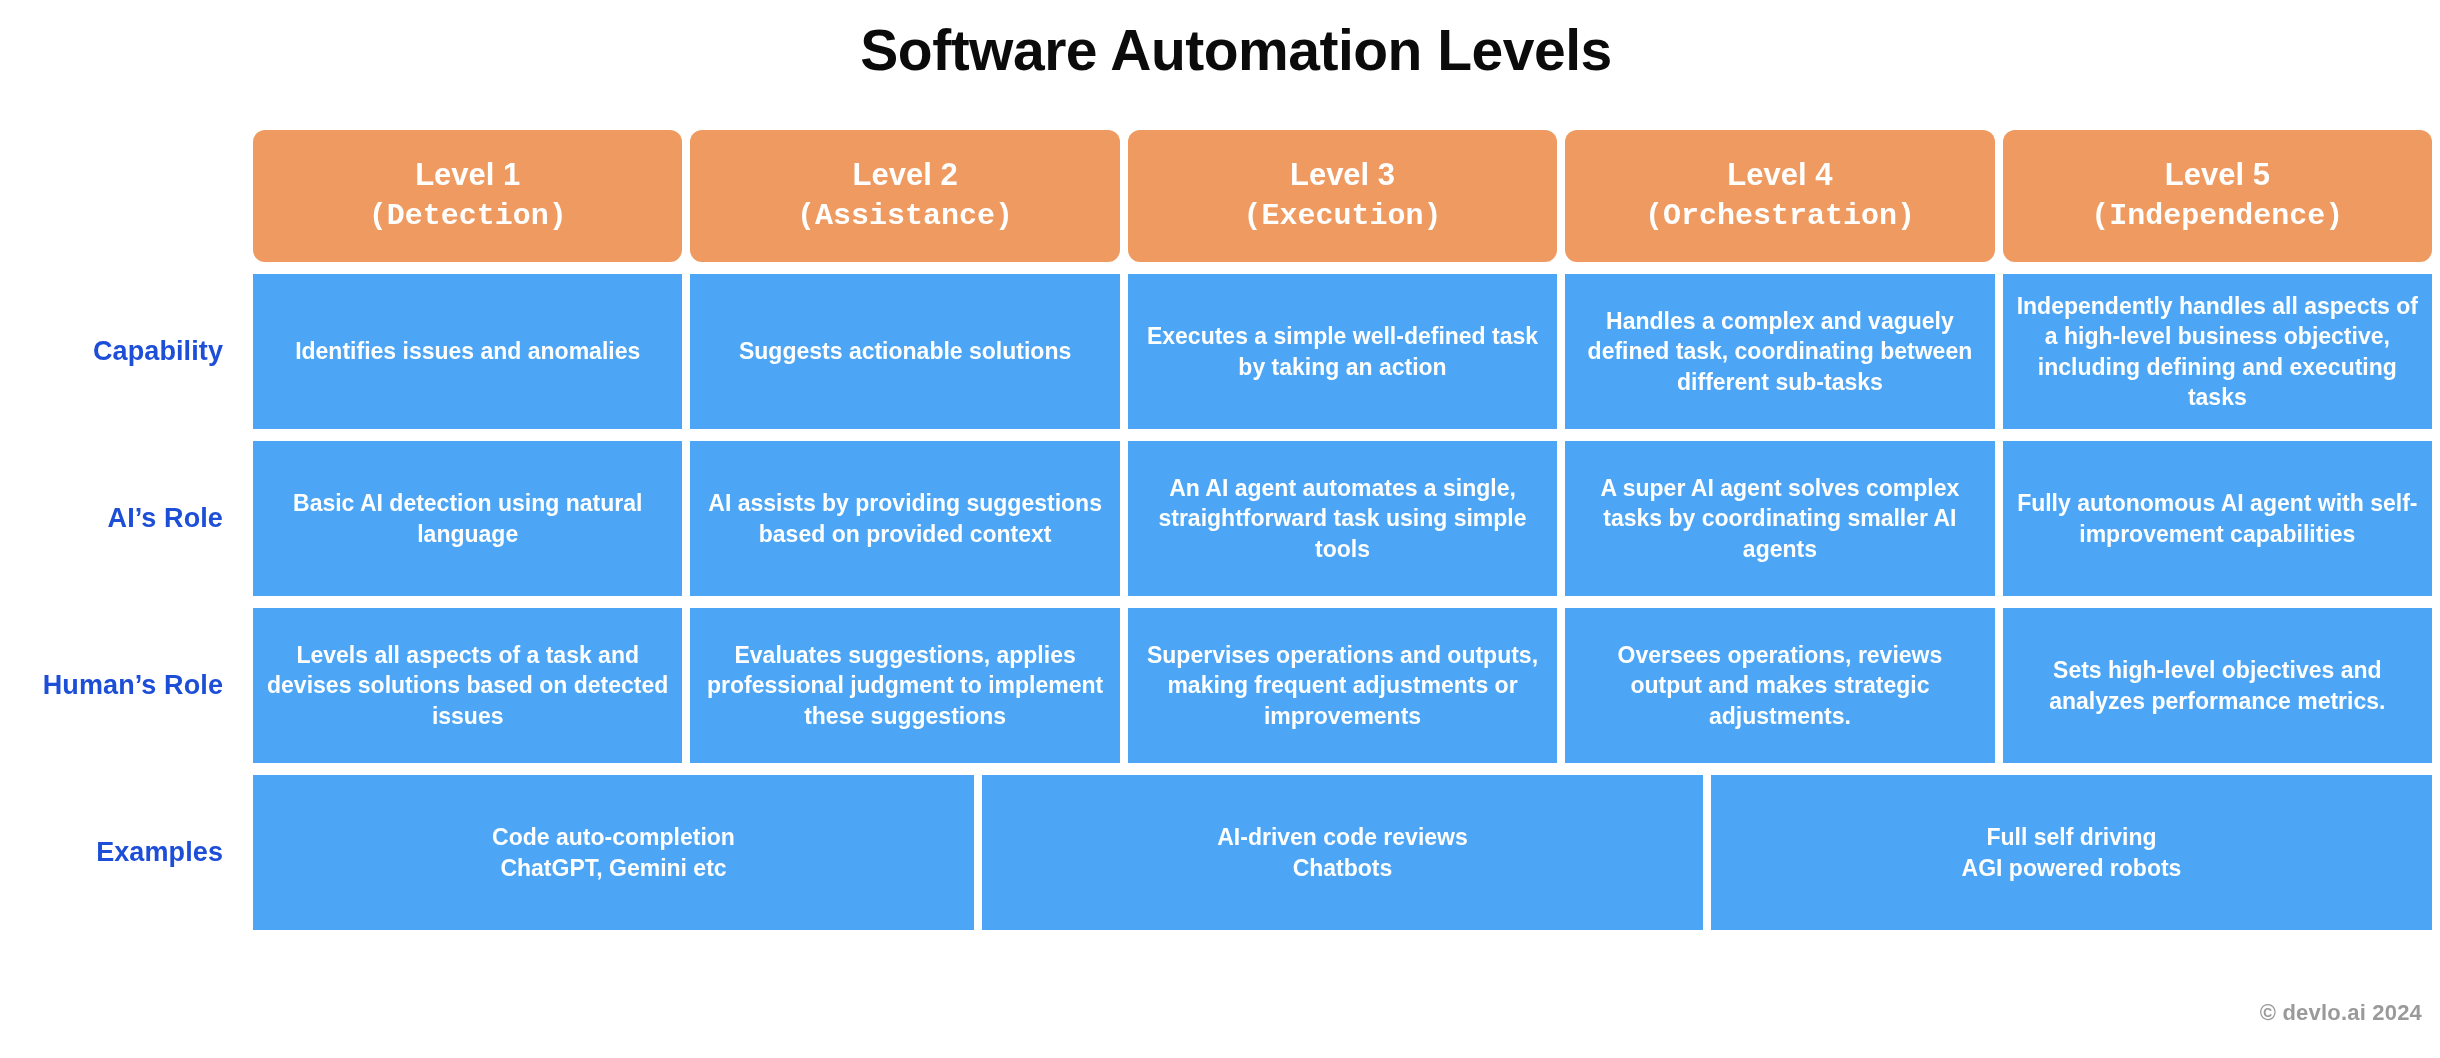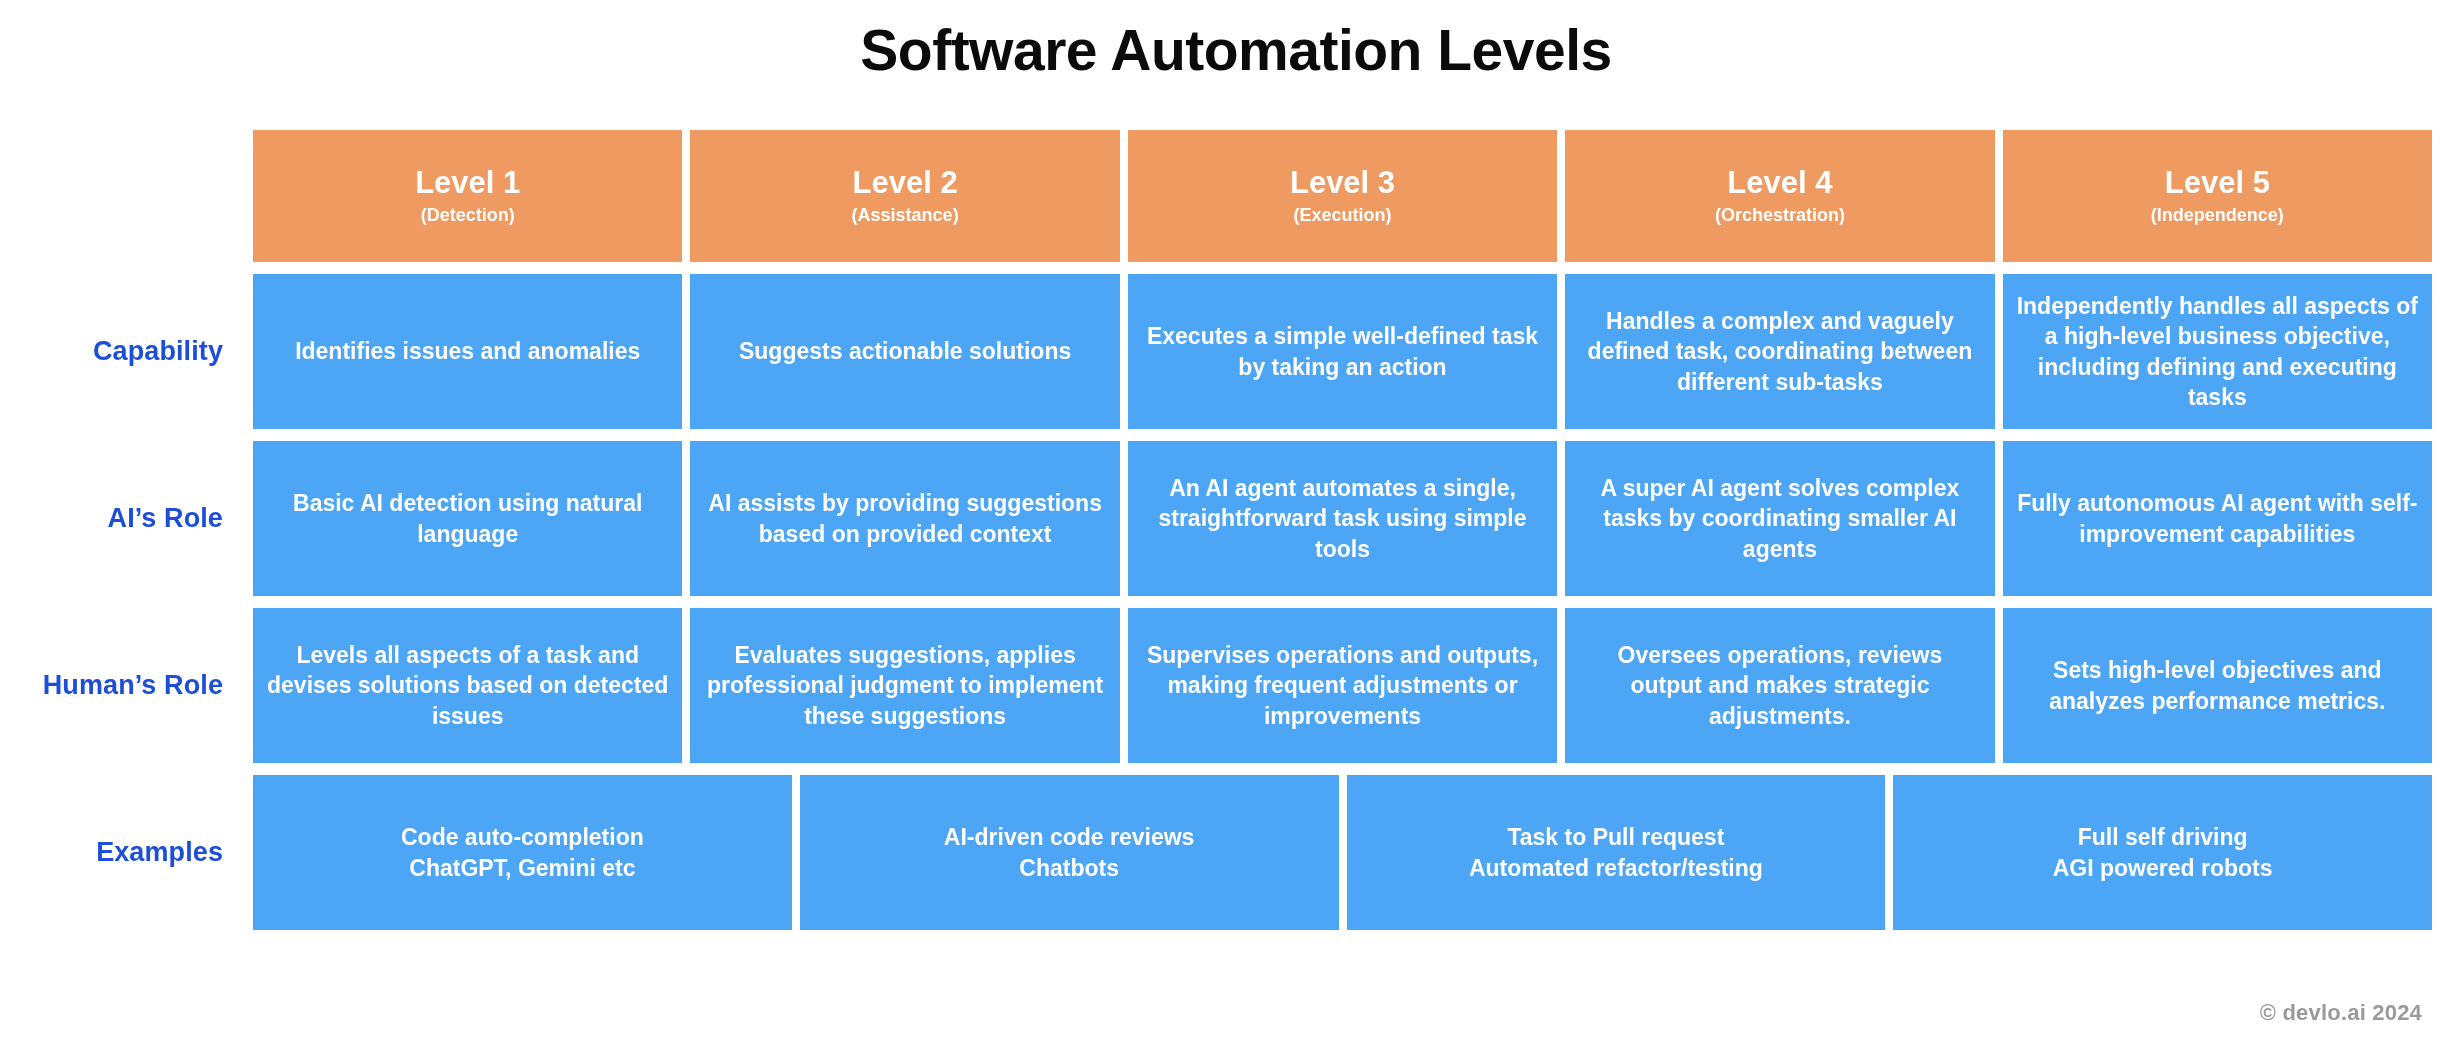--- a/index.html
+++ b/index.html
@@ -82,31 +82,33 @@
     font-weight: 700;
   }
 
   
   .headrow { height: 132px; }
   .headcell {
     background: #ee9a60;
     flex-direction: column;
     justify-content: center;
     padding-top: 6px;
+    border-radius: 12px;
   }
   .headcell .lvl {
     font-size: 31px;
     font-weight: 700;
     line-height: 1.2;
     margin-bottom: 4px;
   }
   .headcell .sub {
-    font-size: 18px;
+    font-size: 30px;
     font-weight: 700;
     line-height: 1.2;
+    font-family: Liberation Mono, monospace;
   }
 
   
   .bodyrow { height: 155px; }
   .bodycell {
     background: #4da6f5;
     font-size: 23px;
     line-height: 1.32;
   }
   .bodycell .txt { display: block; width: 100%; }
@@ -253,26 +255,20 @@
           </span>
         </div>
       <div class="cell bodycell">
           <span class="txt">
             <span class="ln">AI-driven code reviews</span>
             <span class="ln">Chatbots</span>
           </span>
         </div>
       <div class="cell bodycell">
           <span class="txt">
-            <span class="ln">Task to Pull request</span>
-            <span class="ln">Automated refactor/testing</span>
-          </span>
-        </div>
-      <div class="cell bodycell">
-          <span class="txt">
             <span class="ln">Full self driving</span>
             <span class="ln">AGI powered robots</span>
           </span>
         </div>
     </div>
 
   </div>
 
   <div class="footer">© devlo.ai 2024</div>
 

